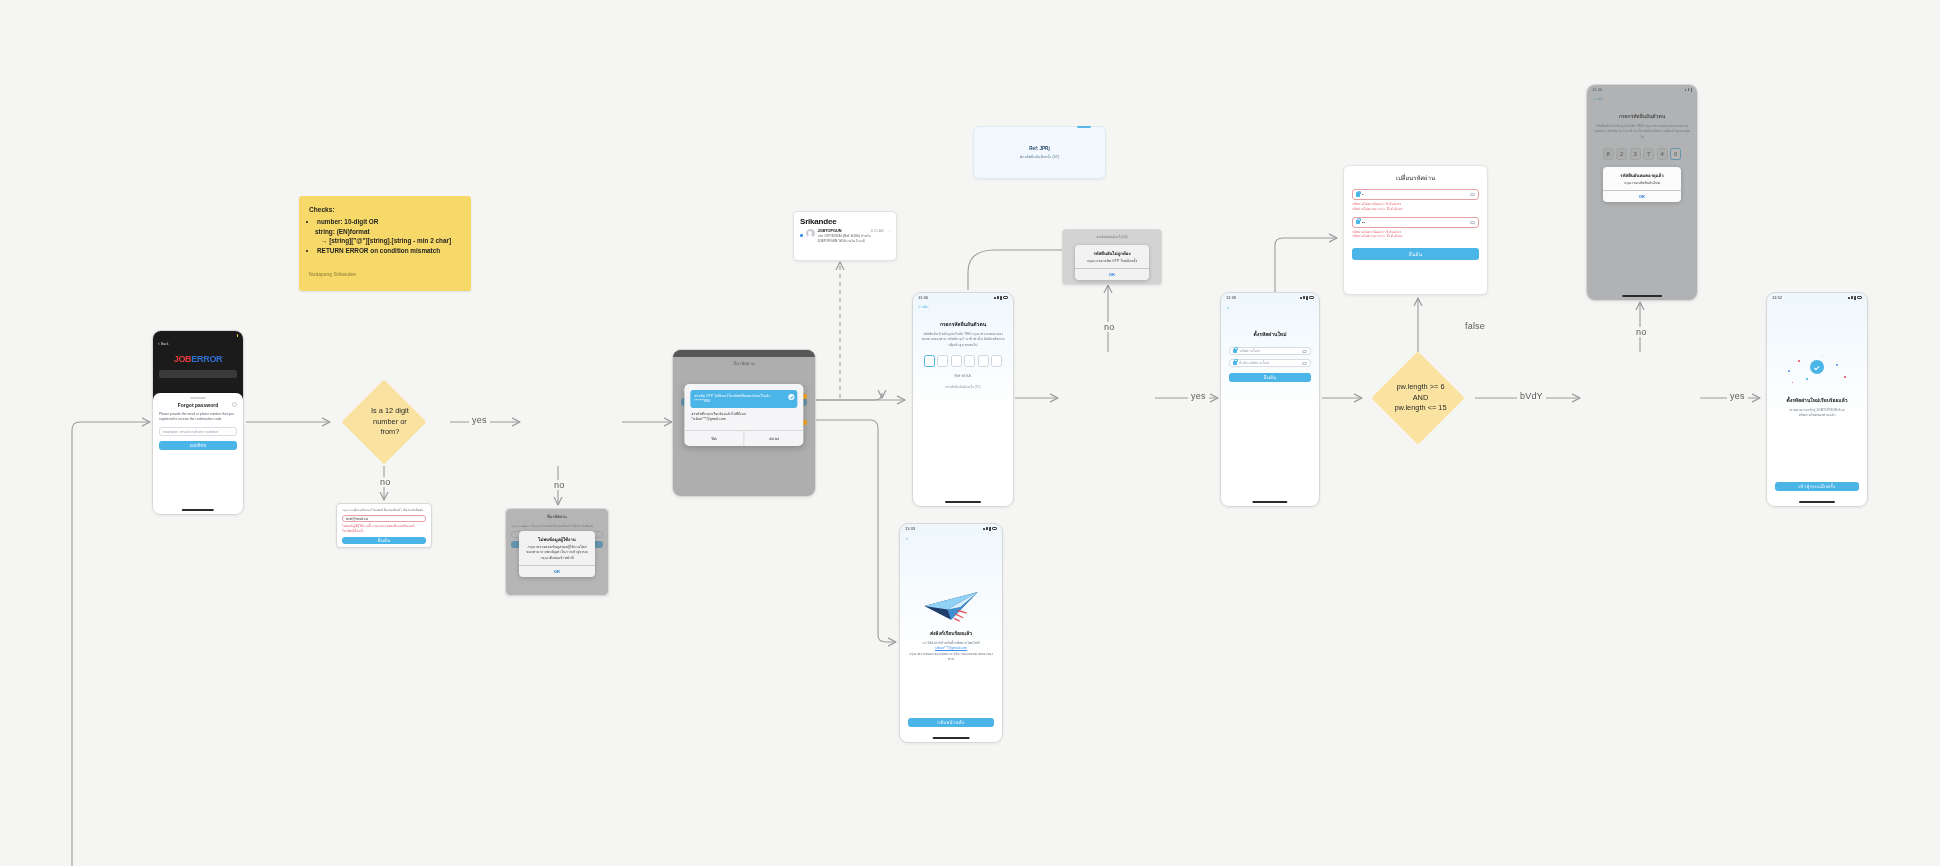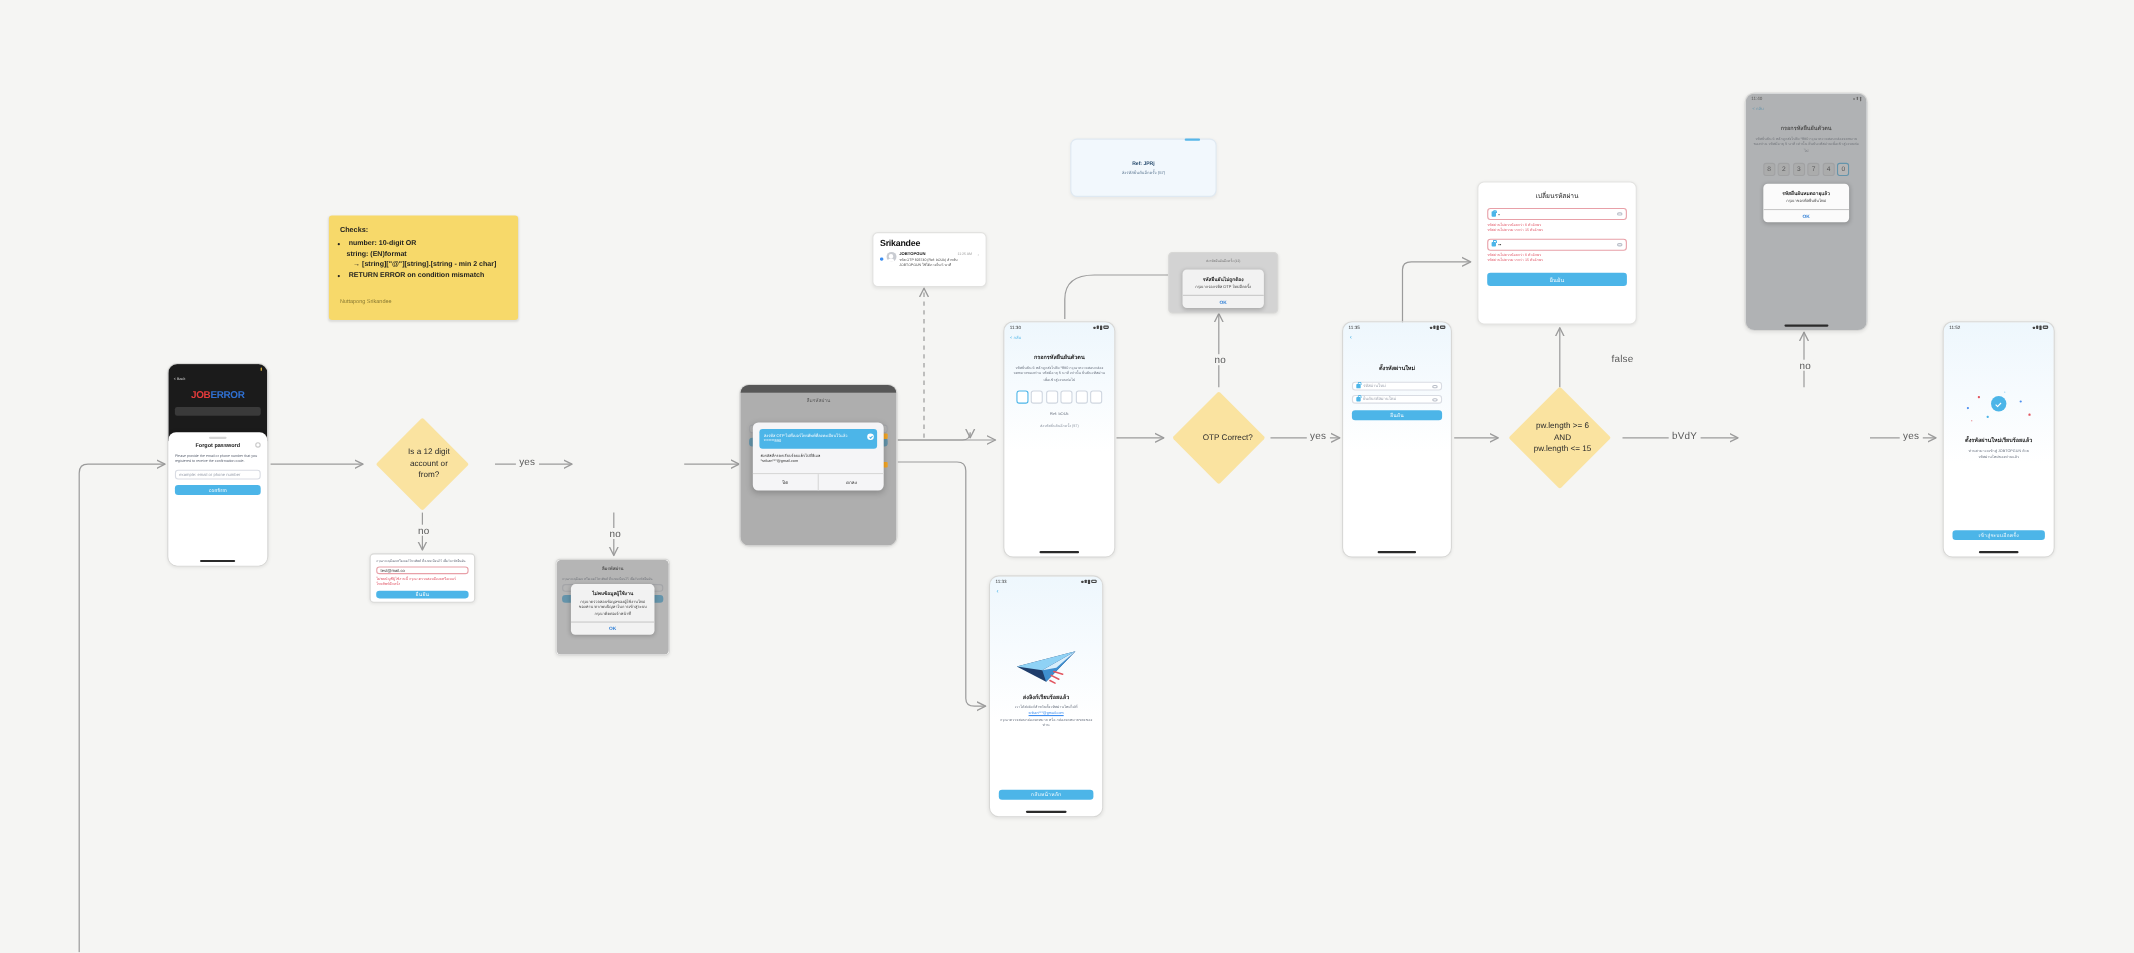--- a/index.html
+++ b/index.html
@@ -318,21 +318,21 @@
       </div>
       <div class="btn-primary" style="height:9px;margin-top:5px;">confirm</div>
     </div>
     <div class="homebar"></div>
   </div>
 
   <div class="diamond" style="left:342px; top:380px; width:84px; height:84px;">
     <div class="dshape" style="width:60px;height:60px;left:12px;top:12px;"></div>
     <div class="dtext">
       <div>Is a 12 digit</div>
-      <div>account or</div>
+      <div>number or</div>
       <div>from?</div>
     </div>
   </div>
 
   <div class="phone" style="left:336px; top:503px; width:96px; height:45px; border-radius:4px;">
     <div style="padding:4px 5px;">
       <div style="font-size:2.9px;color:#5a6170;line-height:1.5;">กรุณาระบุอีเมลหรือเบอร์โทรศัพท์ ที่ลงทะเบียนไว้ เพื่อรับรหัสยืนยัน</div>
       <div class="field err" style="height:7px;margin-top:3px;color:#333;">
         <span>test@mail.co</span>
       </div>
@@ -473,24 +473,20 @@
     <div class="alert" style="top:15px;width:74px;">
       <div class="a-body">
         <div class="a-title">รหัสยืนยันไม่ถูกต้อง</div>
         <div class="a-msg">กรุณากรอกรหัส OTP ใหม่อีกครั้ง</div>
       </div>
       <div class="a-divider"></div>
       <div class="a-ok">OK</div>
     </div>
   </div>
 
-  <div class="diamond" style="left:1050px; top:356px; width:116px; height:84px;">
-    <div class="dshape" style="width:60px;height:60px;left:28px;top:12px;"></div>
-    <div class="dtext">OTP Correct?</div>
-  </div>
 
   <div class="phone" style="left:1220px; top:292px; width:100px; height:215px; background:linear-gradient(#eef7fd,#ffffff 55%);">
     <div class="statusbar">
       <span>11:35</span>
       <span class="sb-icons">
         <i class="sb-bar" style="height:2px;"></i>
           <i class="sb-bar" style="height:3px;"></i>
           <i class="sb-bar" style="height:4px;"></i>
         <i style="display:inline-block;width:5px;height:3px;border:.5px solid #444;border-radius:1px;"></i>
       </span>

